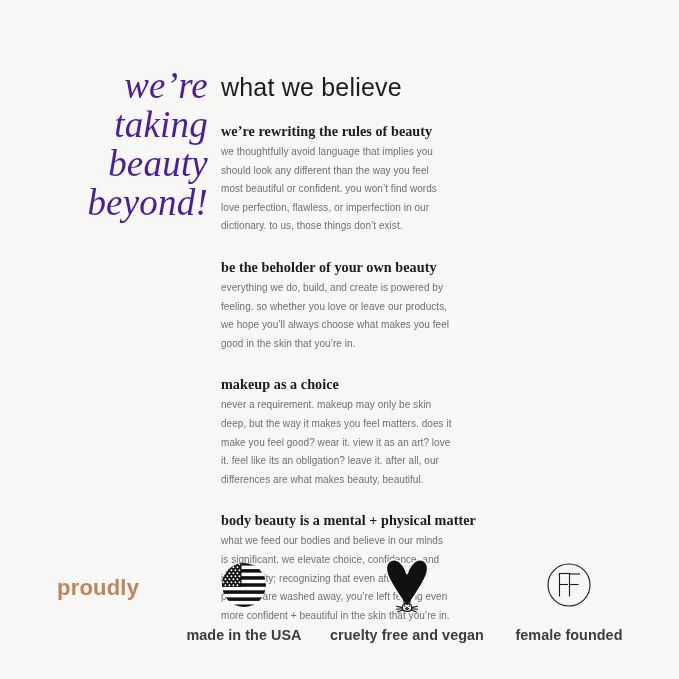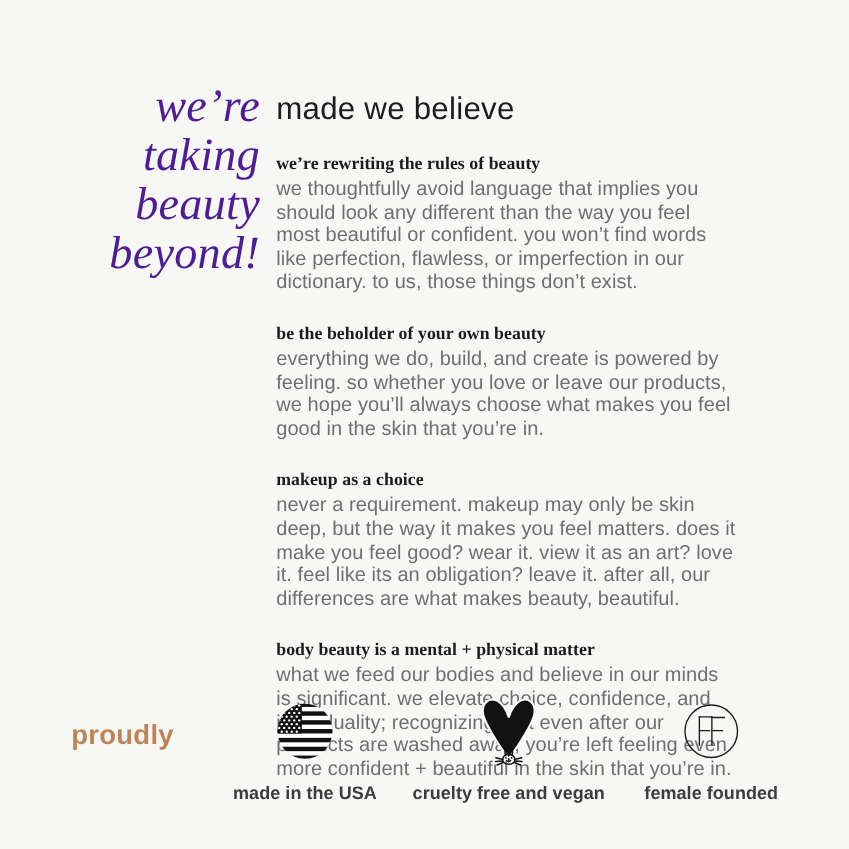--- a/index.html
+++ b/index.html
@@ -70,21 +70,21 @@
   .belief-title {
     font-size: 14.2px;
     font-weight: bold;
     color: #1b1b1b;
     line-height: 19px;
     margin: 0 0 2px 0;
     letter-spacing: 0.05px;
     font-family: Liberation Serif, serif;
   }
   .belief-body {
-    font-size: 16px;
+    font-size: 10px;
     font-weight: 400;
     color: #6f6f6f;
     line-height: 18.6px;
     margin: 0;
     letter-spacing: 0.05px;
   }
   .belief-body .bline { display: block; white-space: nowrap; }
 
   
   .badges {
@@ -138,29 +138,29 @@
 
     <div class="tagline">
       <span class="tl-line">we’re</span>
       <span class="tl-line">taking</span>
       <span class="tl-line">beauty</span>
       <span class="tl-line">beyond!</span>
     </div>
 
     <div class="maincol">
 
-      <h1 class="main-title">made we believe</h1>
+      <h1 class="main-title">what we believe</h1>
 
       <div class="belief">
         <p class="belief-title">we’re rewriting the rules of beauty</p>
         <p class="belief-body">
           <span class="bline">we thoughtfully avoid language that implies you</span>
           <span class="bline">should look any different than the way you feel</span>
           <span class="bline">most beautiful or confident. you won’t find words</span>
-          <span class="bline">like perfection, flawless, or imperfection in our</span>
+          <span class="bline">love perfection, flawless, or imperfection in our</span>
           <span class="bline">dictionary. to us, those things don’t exist.</span>
         </p>
       </div>
 
       <div class="belief">
         <p class="belief-title">be the beholder of your own beauty</p>
         <p class="belief-body">
           <span class="bline">everything we do, build, and create is powered by</span>
           <span class="bline">feeling. so whether you love or leave our products,</span>
           <span class="bline">we hope you’ll always choose what makes you feel</span>

